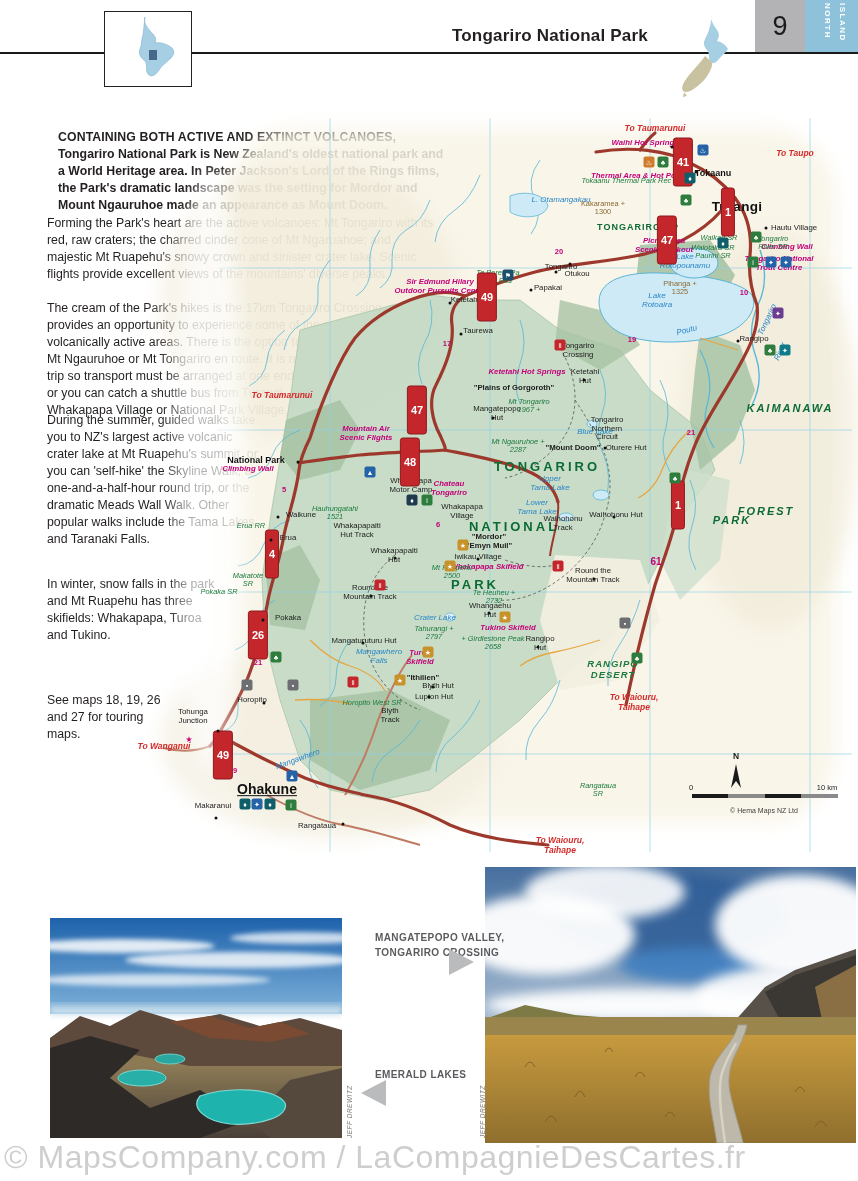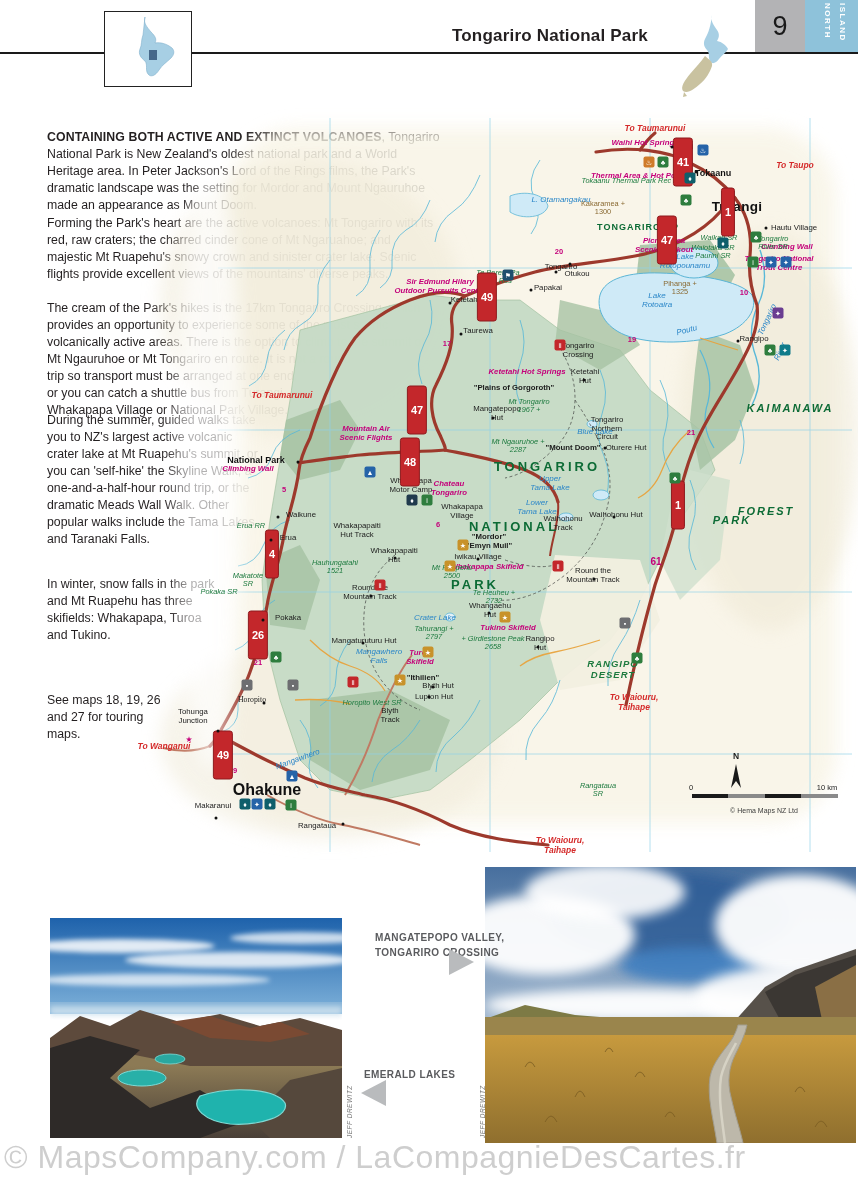--- a/index.html
+++ b/index.html
@@ -11,21 +11,21 @@
   .page-title{position:absolute;right:210px;top:26px;font-size:17px;font-weight:bold;letter-spacing:.2px;}
   .mini-nz{position:absolute;left:672px;top:12px;width:62px;height:86px;z-index:5;}
   .page-num-box{position:absolute;left:755px;top:0;width:50px;height:52px;background:#b3b3b5;
        display:flex;align-items:center;justify-content:center;font-size:27px;color:#1a1a1a;}
   .edge-tab{position:absolute;left:805px;top:0;width:53px;height:52px;background:#8ec2da;}
   .edge-tab-text{writing-mode:vertical-lr;color:#fff;font-weight:bold;font-size:8px;letter-spacing:1.5px;
        line-height:1.9;padding:3px 0 0 15px;white-space:pre-line;}
   
   .para{position:absolute;font-size:12.3px;line-height:17px;color:#231f20;text-align:left;}
   .para b{letter-spacing:.1px;}
-  #p1{left:47px;top:117px;width:394px;}
+  #p1{left:58px;top:117px;width:394px;font-weight:bold;}
   #p2{left:47px;top:203px;width:392px;}
   #p3a{left:47px;top:288px;width:388px;}
   #p3b{left:47px;top:356px;width:252px;}
   #p4{left:47px;top:400px;width:214px;}
   #p5{left:47px;top:564px;width:172px;}
   #p6{left:47px;top:680px;width:122px;}
   
   #map-svg{position:absolute;left:0;top:0;z-index:1;}
   #map-labels{position:absolute;left:0;top:0;width:858px;height:1181px;z-index:2;pointer-events:none;}
   .ml{position:absolute;transform:translate(-50%,-50%);white-space:pre-line;text-align:center;line-height:1.12;}
@@ -205,21 +205,21 @@
 <p class="para" id="p1"><b>CONTAINING BOTH ACTIVE AND EXTINCT VOLCANOES</b><span>, Tongariro National Park is New Zealand's oldest national park and a World Heritage area. In Peter Jackson's Lord of the Rings films, the Park's dramatic landscape was the setting for Mordor and Mount Ngauruhoe made an appearance as Mount Doom.</span></p>
 <p class="para" id="p2">Forming the Park's heart are the active volcanoes: Mt Tongariro with its red, raw craters; the charred cinder cone of Mt Ngaruahoe; and majestic Mt Ruapehu's snowy crown and sinister crater lake. Scenic flights provide excellent views of the mountains' diverse peaks.</p>
 <p class="para" id="p3a">The cream of the Park's hikes is the 17km Tongariro Crossing, which provides an opportunity to experience some of the most scenic volcanically active areas. There is the option to climb to the summit of Mt Ngauruhoe or Mt Tongariro en route. It is not a round</p>
 <p class="para" id="p3b">trip so transport must be arranged at one end, or you can catch a shuttle bus from Turangi, Whakapapa Village or National Park Village.</p>
 <p class="para" id="p4">During the summer, guided walks take you to NZ's largest active volcanic crater lake at Mt Ruapehu's summit, or you can 'self-hike' the Skyline Walk, a one-and-a-half-hour round trip, or the dramatic Meads Wall Walk. Other popular walks include the Tama Lakes and Taranaki Falls.</p>
 <p class="para" id="p5">In winter, snow falls in the park and Mt Ruapehu has three skifields: Whakapapa, Turoa and Tukino.</p>
 <p class="para" id="p6">See maps 18, 19, 26 and 27 for touring maps.</p>
 
 <div id="map-labels">
     <div class="ml lc-to" style="left: 655px; top: 129px;">To Taumarunui</div>
-    <div class="ml lc-to" style="left: 795px; top: 166px;">To Taupo</div>
+    <div class="ml lc-to" style="left: 795px; top: 154px;">To Taupo</div>
     <div class="ml lc-to" style="left: 282px; top: 396px;">To Taumarunui</div>
     <div class="ml lc-to" style="left: 164px; top: 747px;">To Wanganui</div>
     <div class="ml lc-to" style="left: 634px; top: 703px;">To Waiouru,
 Taihape</div>
     <div class="ml lc-to" style="left: 560px; top: 846px;">To Waiouru,
 Taihape</div>
     <div class="ml lc-mag" style="left: 645px; top: 143px;">Waihi Hot Springs</div>
     <div class="ml lc-mag" style="left: 639px; top: 176px;">Thermal Area &amp; Hot Pools</div>
     <div class="ml lc-mag" style="left: 664px; top: 246px;">Picnic Area
 Scenic Lookout</div>
@@ -234,34 +234,34 @@
     <div class="ml lc-mag" style="left: 248px; top: 469px;">Climbing Wall</div>
     <div class="ml lc-mag" style="left: 449px; top: 489px;">Chateau
 Tongariro</div>
     <div class="ml lc-mag" style="left: 487px; top: 567px;">Whakapapa Skifield</div>
     <div class="ml lc-mag" style="left: 508px; top: 628px;">Tukino Skifield</div>
     <div class="ml lc-mag" style="left: 420px; top: 658px;">Turoa
 Skifield</div>
     <div class="ml lc-mag" style="left: 189px; top: 740px;">★</div>
     <div class="ml lc-city" style="left: 737px; top: 207px;">Turangi</div>
     <div class="ml lc-town" style="left: 713px; top: 173px;">Tokaanu</div>
-    <div class="ml lc-town" style="left: 267px; top: 790px; font-size: 16px;">Ohakune</div>
+    <div class="ml lc-town" style="left: 267px; top: 790px; font-size: 14px; text-decoration: underline;">Ohakune</div>
     <div class="ml lc-town" style="left: 256px; top: 460px;">National Park</div>
     <div class="ml lc-blk" style="left: 684px; top: 147px;">Waihi</div>
     <div class="ml lc-blk" style="left: 794px; top: 228px;">Hautu Village</div>
     <div class="ml lc-blk" style="left: 561px; top: 267px;">Tongariro</div>
     <div class="ml lc-blk" style="left: 577px; top: 274px;">Otukou</div>
     <div class="ml lc-blk" style="left: 548px; top: 288px;">Papakai</div>
     <div class="ml lc-blk" style="left: 465px; top: 300px;">Ketetahi</div>
     <div class="ml lc-blk" style="left: 478px; top: 331px;">Taurewa</div>
     <div class="ml lc-blk" style="left: 754px; top: 339px;">Rangipo</div>
     <div class="ml lc-blk" style="left: 301px; top: 515px;">Waikune</div>
     <div class="ml lc-blk" style="left: 288px; top: 538px;">Erua</div>
     <div class="ml lc-blk" style="left: 288px; top: 618px;">Pokaka</div>
-    <div class="ml lc-blk" style="left: 252px; top: 700px; font-family: Liberation Serif, serif;">Horopito</div>
+    <div class="ml lc-blk" style="left: 252px; top: 700px;">Horopito</div>
     <div class="ml lc-blk" style="left: 193px; top: 717px;">Tohunga
 Junction</div>
     <div class="ml lc-blk" style="left: 213px; top: 806px;">Makaranui</div>
     <div class="ml lc-blk" style="left: 317px; top: 826px;">Rangataua</div>
     <div class="ml lc-blk" style="left: 585px; top: 377px;">Ketetahi
 Hut</div>
     <div class="ml lc-blk" style="left: 497px; top: 414px;">Mangatepopo
 Hut</div>
     <div class="ml lc-blk" style="left: 578px; top: 351px;">Tongariro
 Crossing</div>
@@ -307,21 +307,21 @@
 Paurini SR</div>
     <div class="ml lc-grn" style="left: 773px; top: 243px;">Tongariro
 River SR</div>
     <div class="ml lc-grn" style="left: 251px; top: 526px;">Erua RR</div>
     <div class="ml lc-grn" style="left: 248px; top: 580px;">Makatote
 SR</div>
     <div class="ml lc-grn" style="left: 219px; top: 592px;">Pokaka SR</div>
     <div class="ml lc-grn" style="left: 598px; top: 790px;">Rangataua
 SR</div>
     <div class="ml lc-grn" style="left: 372px; top: 703px;">Horopito West SR</div>
-    <div class="ml lc-grn" style="left: 335px; top: 567px;">Hauhungatahi
+    <div class="ml lc-grn" style="left: 335px; top: 513px;">Hauhungatahi
 1521</div>
     <div class="ml lc-grn" style="left: 529px; top: 406px;">Mt Tongariro
 1967 +</div>
     <div class="ml lc-grn" style="left: 518px; top: 446px;">Mt Ngauruhoe +
 2287</div>
     <div class="ml lc-grn" style="left: 452px; top: 572px;">Mt Ruapehu
 2500</div>
     <div class="ml lc-grn" style="left: 494px; top: 597px;">Te Heuheu +
 2732</div>
     <div class="ml lc-grn" style="left: 434px; top: 633px;">Tahurangi +
@@ -527,18 +527,18 @@
         <path d="M120,185 q4,-8 8,0"></path>
     </g>
   </svg>
 </div>
 
 <div class="cap" style="left:375px;top:931px;">
   <div>MANGATEPOPO VALLEY,</div>
   <div>TONGARIRO CROSSING</div>
 </div>
 <div class="arrow-right" style="left:449px;top:949px;"></div>
-<div class="cap" style="left:364px;top:1068px;">EMERALD LAKES</div>
+<div class="cap" style="left:375px;top:1068px;">EMERALD LAKES</div>
 <div class="arrow-left" style="left:361px;top:1080px;"></div>
 <div class="credit" style="left:346px;top:1138px;">JEFF DREWITZ</div>
 <div class="credit" style="left:479px;top:1138px;">JEFF DREWITZ</div>
 
 <div class="watermark">© MapsCompany.com / LaCompagnieDesCartes.fr</div>
 
 </body></html>

